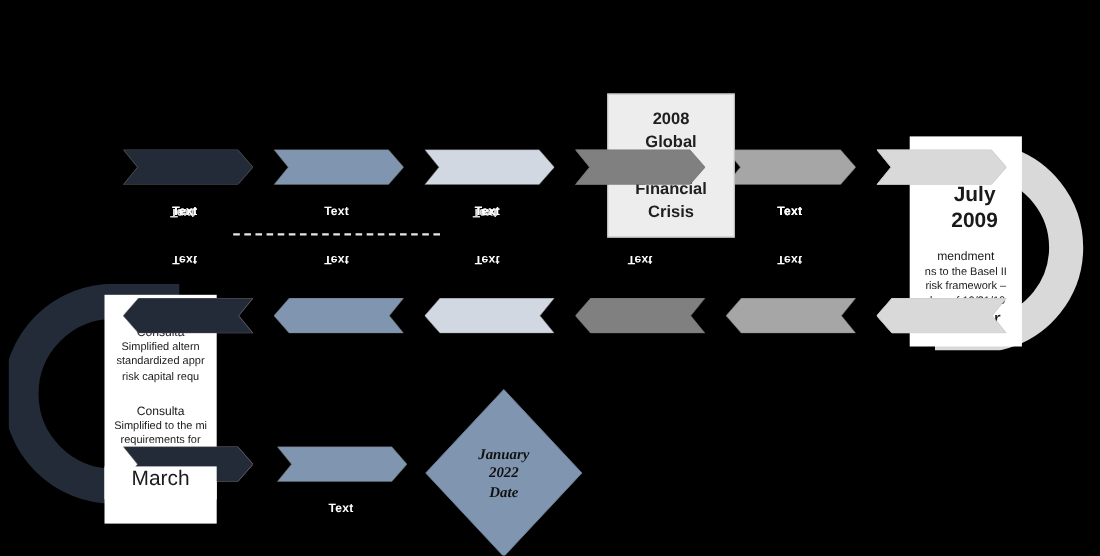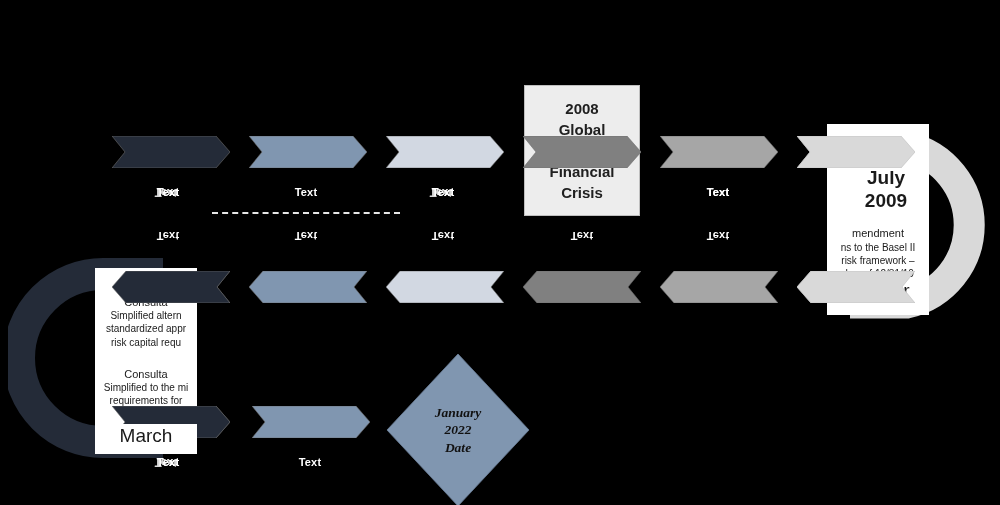--- a/index.html
+++ b/index.html
@@ -160,21 +160,21 @@
     <svg width="118" height="32" viewBox="0 0 118 32">
       <path d="M0 0 L104 0 L118 16 L104 32 L0 32 L13 16 Z" fill="#A6A6A6" stroke="#6b6b6b" stroke-width="0.6"></path>
     </svg>
   </div>
   <div class="chev" style="left:797px;top:136px;">
     <svg width="118" height="32" viewBox="0 0 118 32">
       <path d="M0 0 L104 0 L118 16 L104 32 L0 32 L13 16 Z" fill="#D9D9D9" stroke="#bdbdbd" stroke-width="0.6"></path>
     </svg>
   </div>
 
-  <div class="eventbox" style="left:524px;top:85px;width:116px;height:131px;">
+  <div class="eventbox" style="left:552px;top:85px;width:116px;height:131px;">
     <span>2008</span>
     <span>Global</span>
     <span style="height:20px;"></span>
     <span>Financial</span>
     <span>Crisis</span>
   </div>
 
   <div class="chev" style="left:523px;top:136px;">
     <svg width="118" height="32" viewBox="0 0 118 32">
       <path d="M0 0 L104 0 L118 16 L104 32 L0 32 L13 16 Z" fill="#808080" stroke="#6b6b6b" stroke-width="0.6"></path>
@@ -289,21 +289,21 @@
     <svg width="118" height="32" viewBox="0 0 118 32">
       <path d="M0 0 L104 0 L118 16 L104 32 L0 32 L13 16 Z" fill="#D9D9D9" stroke="#bdbdbd" stroke-width="0.6"></path>
     </svg>
   </div>
   <div class="chev" style="left:797px;top:271px;">
     <svg width="118" height="32" viewBox="0 0 118 32">
       <path d="M118 0 L14 0 L0 16 L14 32 L118 32 L105 16 Z" fill="#D9D9D9" stroke="#bdbdbd" stroke-width="0.6"></path>
     </svg>
   </div>
 
-  <div class="panel" style="left:95px;top:268px;width:102px;height:186px;">
+  <div class="panel" style="left:95px;top:268px;width:102px;height:208px;">
     <div class="ptitle" style="margin-top:27px;">Consulta</div>
     <div class="pbody">Simplified altern</div>
     <div class="pbody">standardized appr</div>
     <div class="pbody">risk capital requ</div>
     <div class="ptitle" style="margin-top:18px;">Consulta</div>
     <div class="pbody">Simplified to the mi</div>
     <div class="pbody">requirements for</div>
     <div class="pfoot" style="margin-top:24px;">March</div>
   </div>
 

